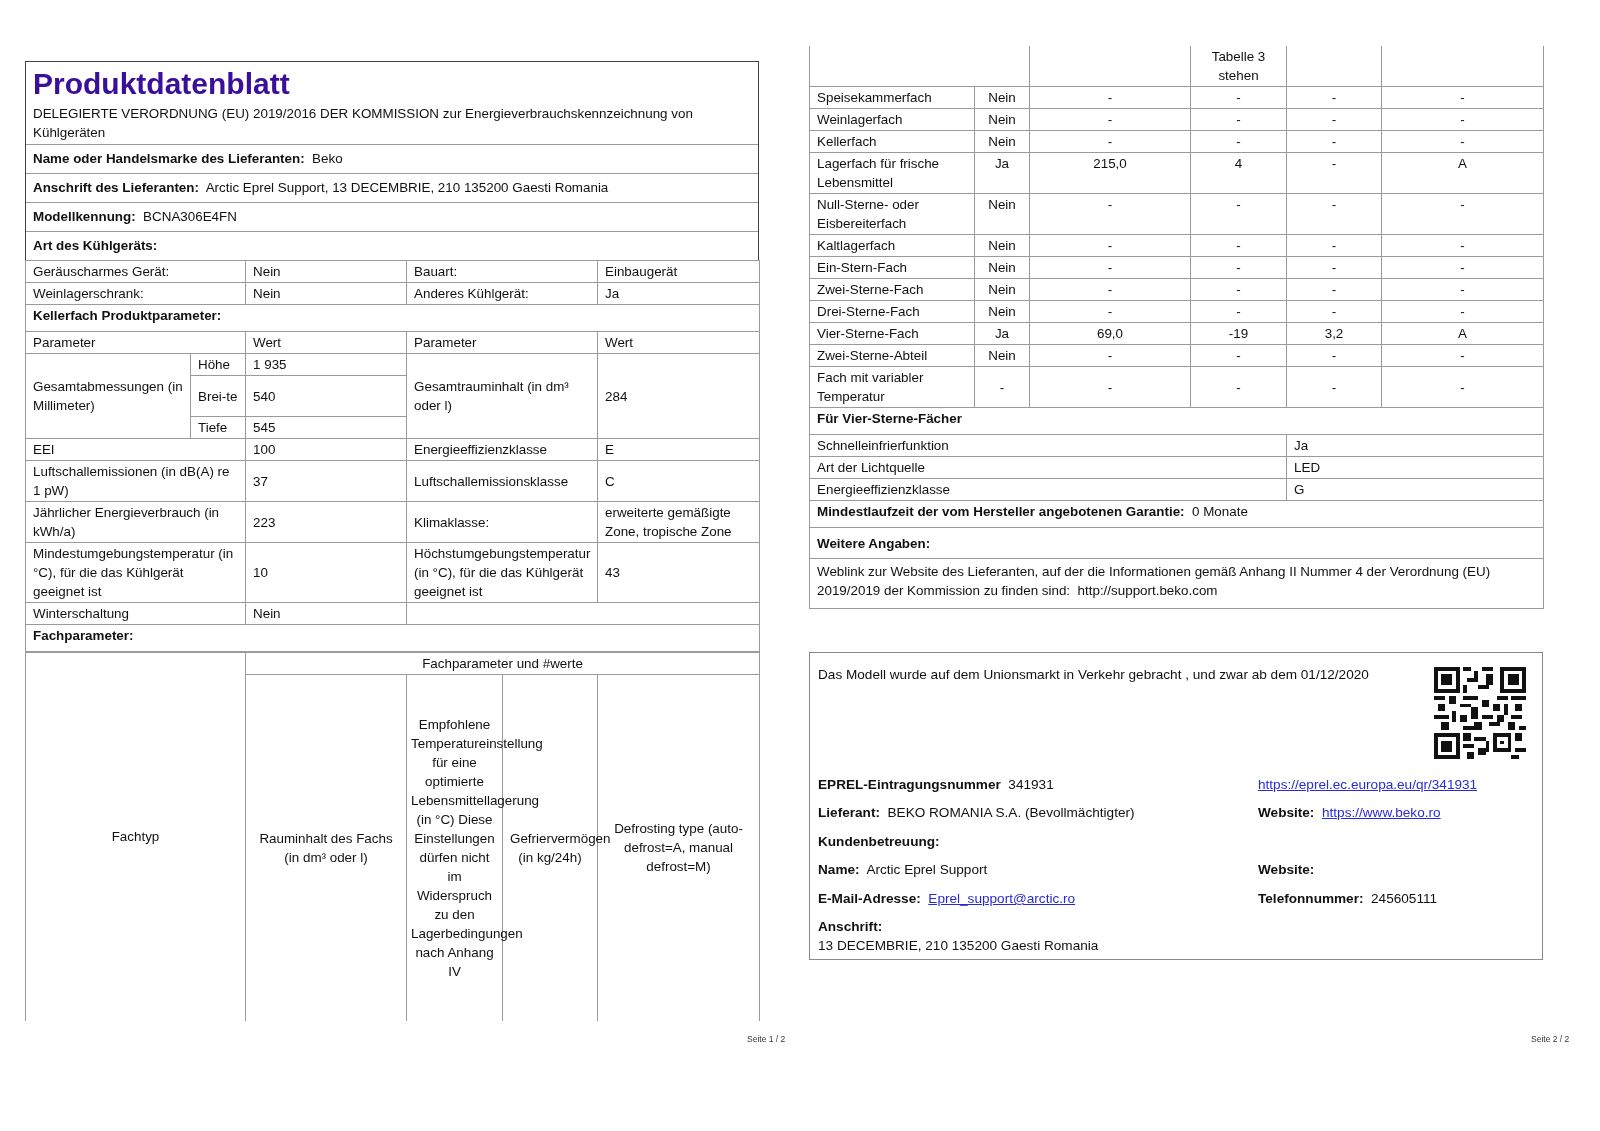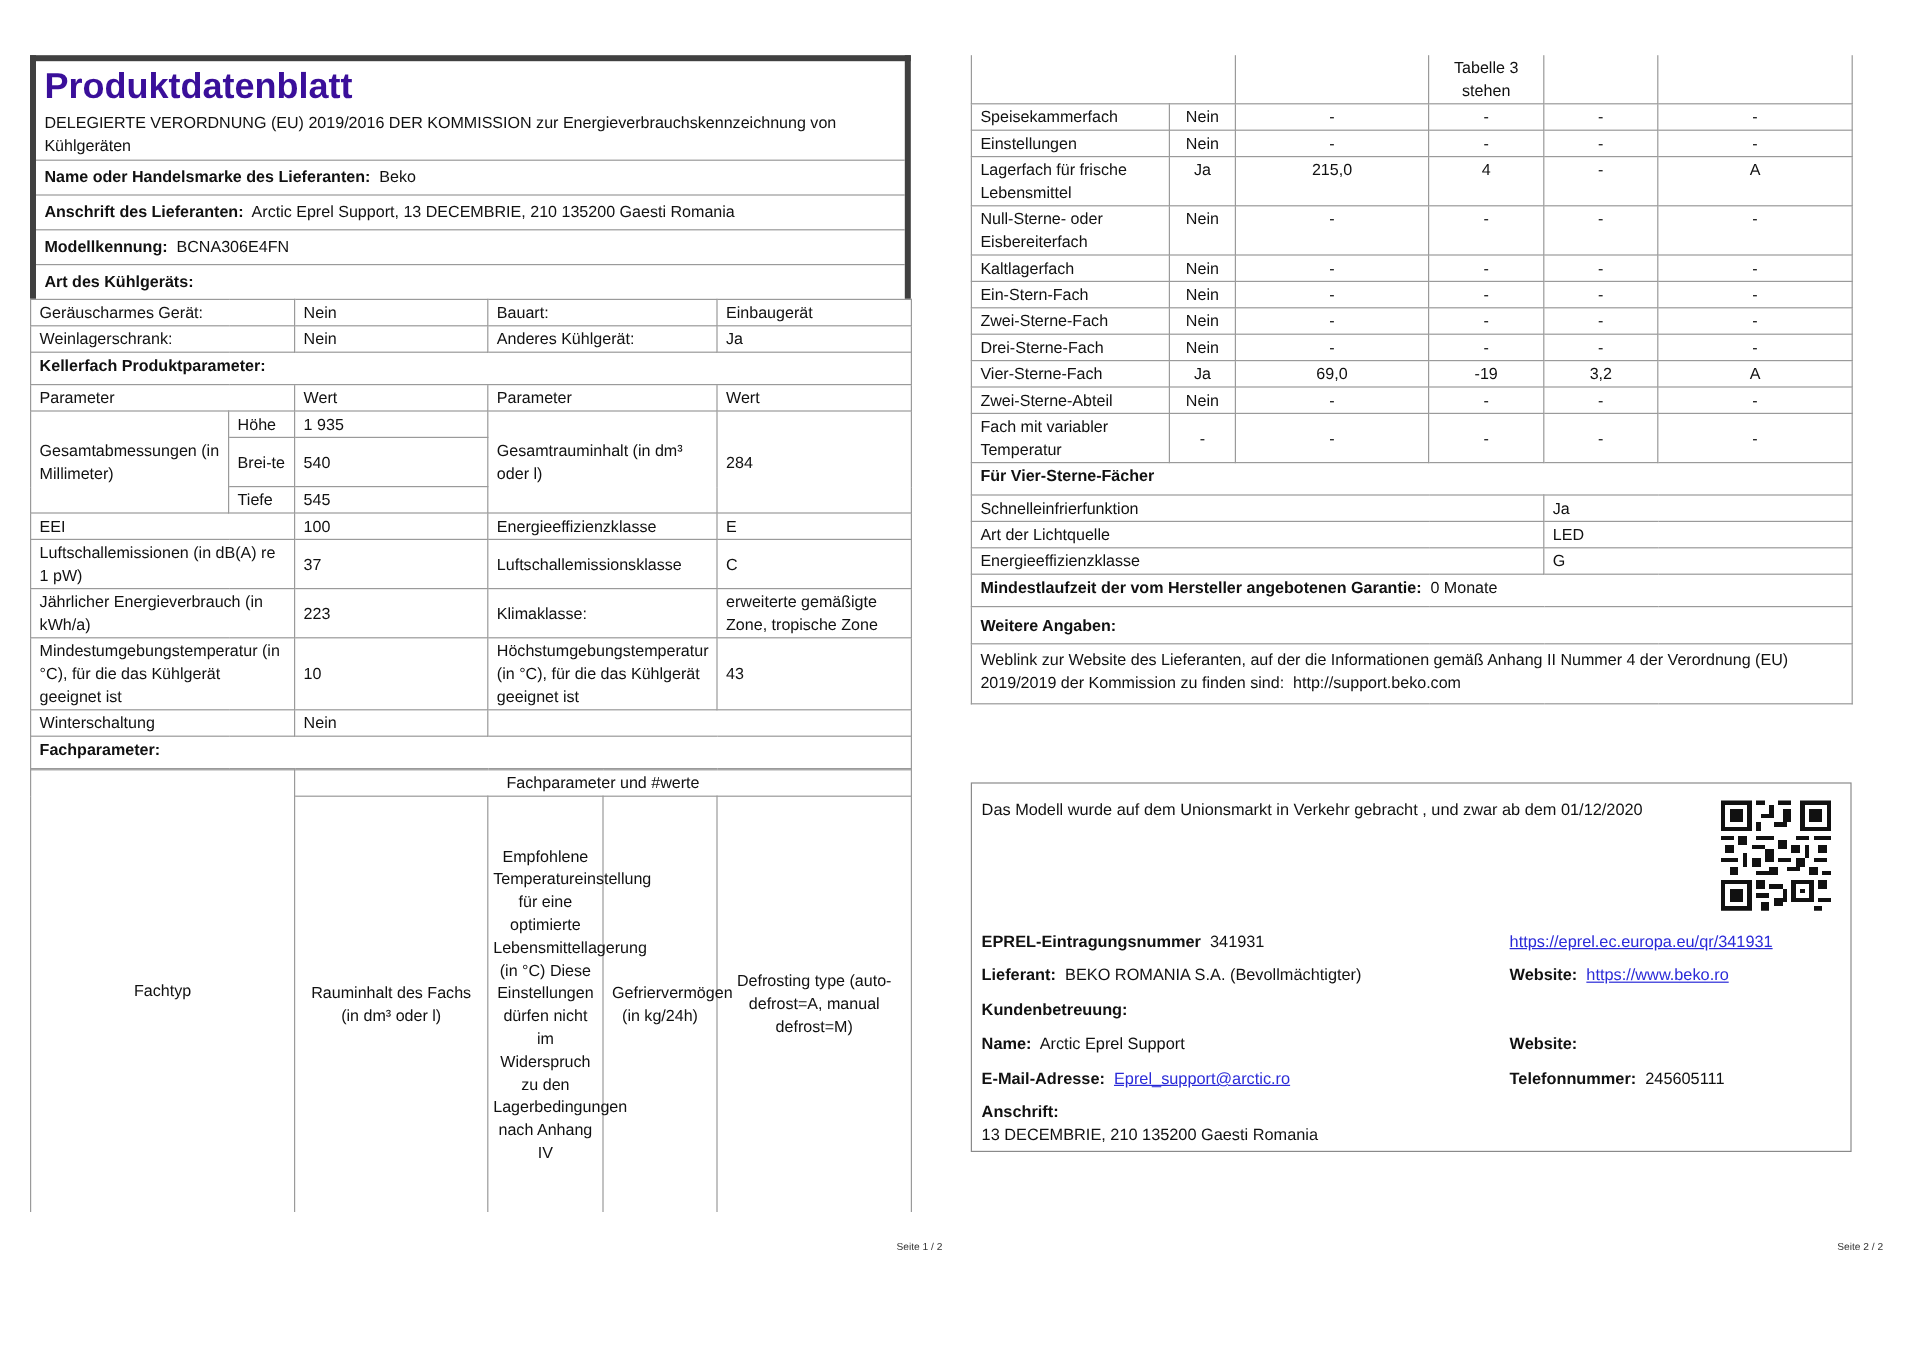--- a/index.html
+++ b/index.html
@@ -1,21 +1,21 @@
 <!DOCTYPE html>
 <html><head>
 <meta charset="utf-8">
 <style>
   html,body{margin:0;padding:0;background:#fff;}
   body{width:1600px;height:1131px;position:relative;overflow:hidden;
        font-family:"Liberation Sans",sans-serif;color:#111;font-size:13.4px;}
   .page{position:absolute;top:0;}
   #p1{left:25px;width:734px;}
   #p2{left:809px;width:734px;}
-  .b{border:5px solid #404040;}
+  .b{border:1px solid #404040;margin-top:15px;}
   table{border-collapse:collapse;width:100%;table-layout:fixed;}
   td{border:1px solid #9a9a9a;padding:1px 7px;vertical-align:middle;line-height:19px;}
   .bold{font-weight:bold;}
   .center{text-align:center;}
   .title{color:#3a0f9a;font-weight:bold;font-size:30px;line-height:40px;padding:2px 7px 0;}
   .footer{position:absolute;font-size:8.5px;color:#333;margin-left:33px;}
   a.link{color:#2a2ad8;text-decoration:underline;}
   .info{position:absolute;left:809px;top:652px;width:734px;height:308px;border:1px solid #8a8a8a;box-sizing:border-box;}
   .info .row{position:absolute;font-size:13.6px;line-height:19px;}
   .qr{position:absolute;left:624px;top:14px;width:92px;height:92px;}
@@ -166,21 +166,29 @@
     </tr>
     <tr>
           <td>Speisekammerfach</td>
           <td class="center">Nein</td>
           <td class="center">-</td>
           <td class="center">-</td>
           <td class="center">-</td>
           <td class="center">-</td>
         </tr>
     <tr>
-          <td>Einstellungen</td>
+          <td>Weinlagerfach</td>
+          <td class="center">Nein</td>
+          <td class="center">-</td>
+          <td class="center">-</td>
+          <td class="center">-</td>
+          <td class="center">-</td>
+        </tr>
+    <tr>
+          <td>Kellerfach</td>
           <td class="center">Nein</td>
           <td class="center">-</td>
           <td class="center">-</td>
           <td class="center">-</td>
           <td class="center">-</td>
         </tr>
     <tr>
           <td>Lagerfach für frische Lebensmittel</td>
           <td class="center" style="vertical-align:top;">Ja</td>
           <td class="center" style="vertical-align:top;">215,0</td>

